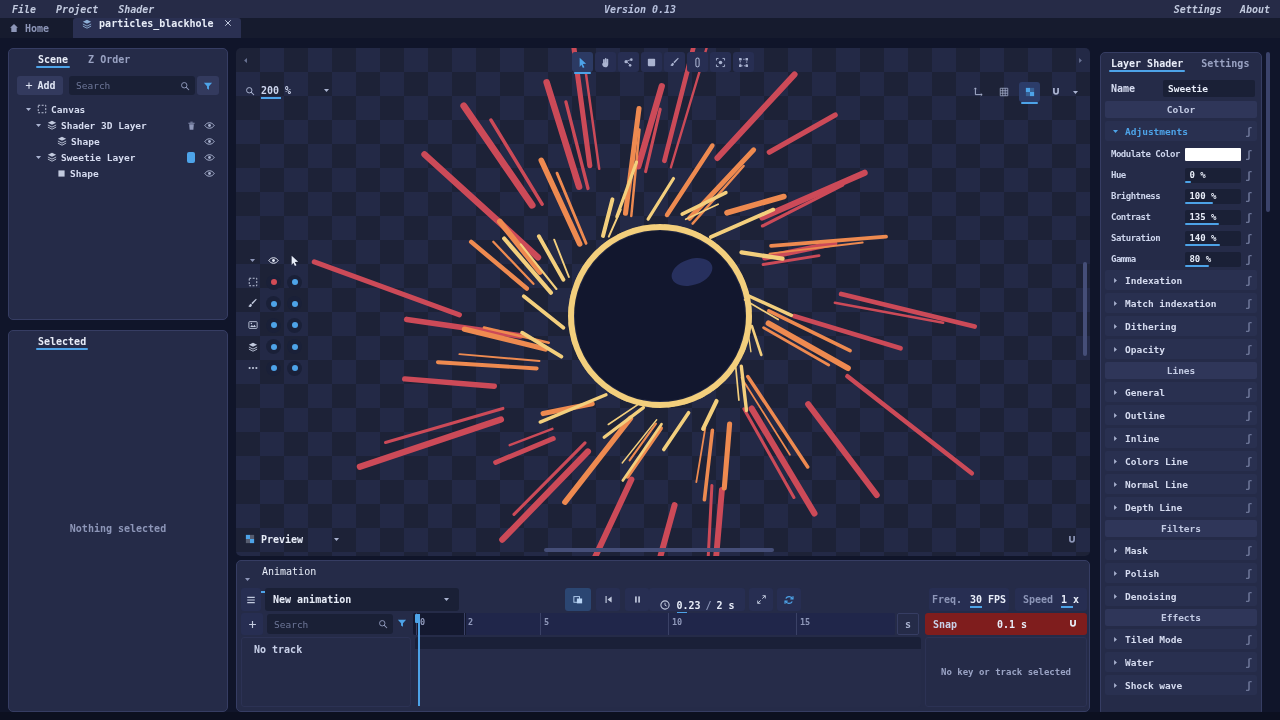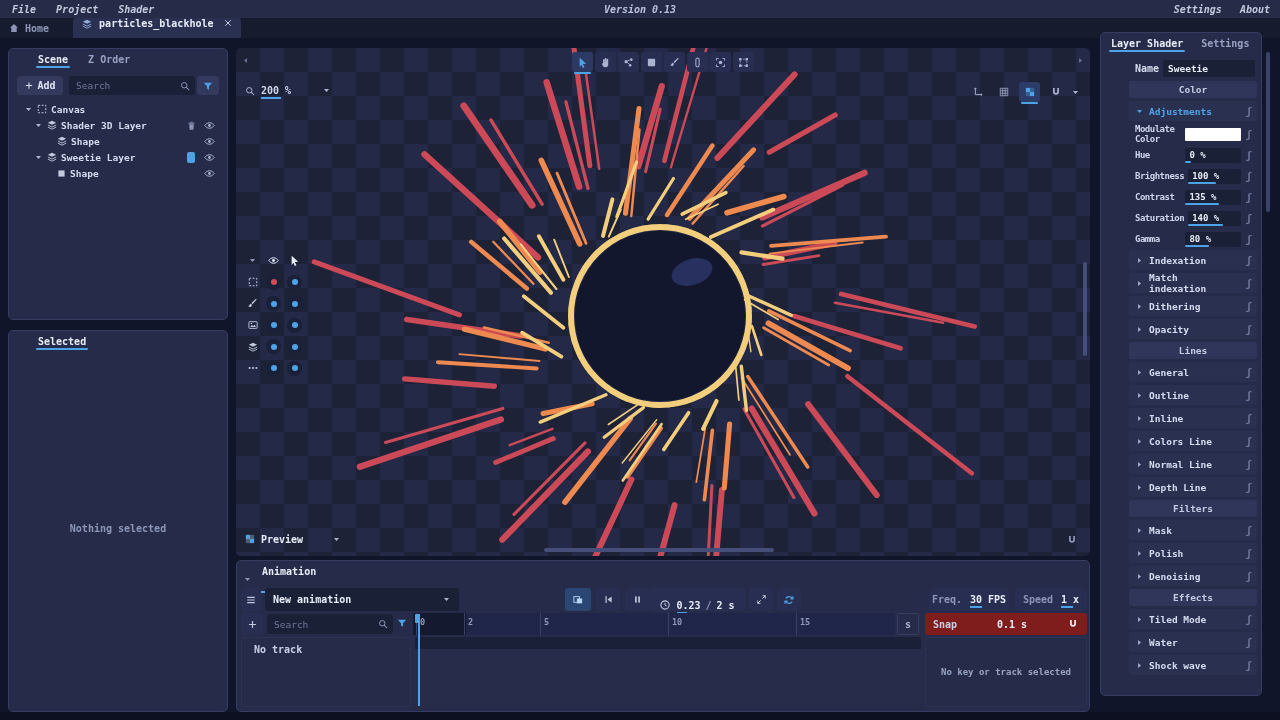--- a/index.html
+++ b/index.html
@@ -64,42 +64,42 @@
   .om-row { display:flex; height:21.5px; align-items:center; }
   .om-cell { width:21px; display:flex; justify-content:center; align-items:center; color:#c2cade; }
   .dot-well { width:15px; height:15px; border-radius:50%; background:#1a2038; display:flex; align-items:center; justify-content:center; }
   .dot { width:6px; height:6px; border-radius:50%; }
   .preview-btn { position:absolute; left:8px; bottom:8px; height:18px; display:flex; align-items:center; gap:5px; color:#e8edf8; font-weight:bold; }
   .cv-corner { position:absolute; right:12px; bottom:10px; color:#8d96b8; }
   .vscroll { position:absolute; right:3px; top:214px; width:4px; height:94px; background:#454e78; border-radius:2px; }
   .hscroll { position:absolute; left:308px; bottom:4px; width:230px; height:4px; background:#454e78; border-radius:2px; }
 
   
-  #right-panel { left:1100px; top:32px; width:162px; height:664px; overflow:hidden; }
-  #rp-body { position:absolute; left:4px; right:4px; top:24px;margin-left:24px; }
+  #right-panel { left:1100px; top:52px; width:162px; height:664px; overflow:hidden; }
+  #rp-body { position:absolute; left:4px; right:4px; top:24px; }
   .name-row { display:flex; align-items:center; height:22px; padding:0 2px 0 6px; margin-bottom:2px; }
   .name-row label { font-weight:bold; color:#d6dcf0; flex:1; }
   .name-input { width:92px; height:17px; background:#1a2036; border:0; outline:0; border-radius:2px; color:#e8edf8; font-weight:bold; font-size:9.5px; padding:0 5px; }
   .sec-h { height:17px; margin:2px 0 3px 0; background:#2f3659; border-radius:2px; display:flex; align-items:center; justify-content:center; color:#c3cbe4; font-weight:bold; font-size:9.5px; }
   .prow { height:20px; margin-bottom:3px; background:#293050; border-radius:2px; display:flex; align-items:center; padding:0 5px 0 6px; color:#d6dcf0; font-weight:bold; font-size:9.5px; gap:5px; }
   .prow .cr { color:#aab3d0; display:inline-flex; width:9px; }
   .prow.exp { color:#4da3e8; }
   .prow.exp .cr { color:#4da3e8; }
   .fx { margin-left:auto; color:#6b7496; font-size:11px; font-weight:bold; line-height:1; }
   .frow { height:20px; margin-bottom:1px; display:flex; align-items:center; padding:0 5px 0 6px; gap:4px; }
   .frow .flabel { flex:1; color:#cdd5ec; font-weight:bold; font-size:9px; letter-spacing:-0.5px; }
   .fval { position:relative; width:56px; height:15px; background:#1a2036; border-radius:2px; color:#e8edf8; font-weight:bold; font-size:9px; display:flex; align-items:center; padding:0 4px; }
   .fval .ul { position:absolute; left:0; bottom:0; height:2px; background:#4da3e8; border-radius:1px; }
   .swatch { width:56px; height:13px; border-radius:1px; }
   #rp-scroll { position:absolute; left:1266px; top:52px; width:4px; height:160px; background:#3b436b; border-radius:2px; }
 
   
   #anim-panel { left:236px; top:560px; width:854px; height:152px; }
   .anim-head { position:absolute; left:6px; top:5px; display:flex; align-items:center; gap:10px; }
-  .anim-tab { font-weight:bold; color:#e8edf8; position:relative; padding-bottom:15px; }
+  .anim-tab { font-weight:normal; color:#e8edf8; position:relative; padding-bottom:15px; }
   .anim-tab:after { content:""; position:absolute; left:-2px; right:-8px; bottom:-1px; height:2px; background:#4da3e8; }
   .arow2 { position:absolute; left:4px; right:4px; top:27px; height:23px; }
   .sq-btn { position:absolute; background:#272e52; border-radius:3px; display:flex; align-items:center; justify-content:center; color:#c2cade; }
   .anim-select { position:absolute; left:24px; top:0; width:194px; height:23px; background:#1a2036; border-radius:3px; display:flex; align-items:center; padding:0 8px; color:#e8edf8; font-weight:bold; }
   .anim-select .cr { margin-left:auto; color:#aab3d0; }
   .time-box { position:absolute; left:408px; top:0; width:96px; height:23px; background:#272e52; border-radius:3px; display:flex; align-items:flex-end; justify-content:center; gap:5px; color:#e8edf8; font-weight:bold; }
   .time-cur { position:relative; }
   .time-cur:after { content:""; position:absolute; left:1px; bottom:-3px; width:10px; height:2px; background:#4da3e8; }
   .pfield { position:absolute; top:0; height:23px; background:#272e52; border-radius:3px; display:flex; align-items:center; justify-content:center; gap:8px; font-weight:bold; }
   .pfield .pl { color:#8d96b8; }

